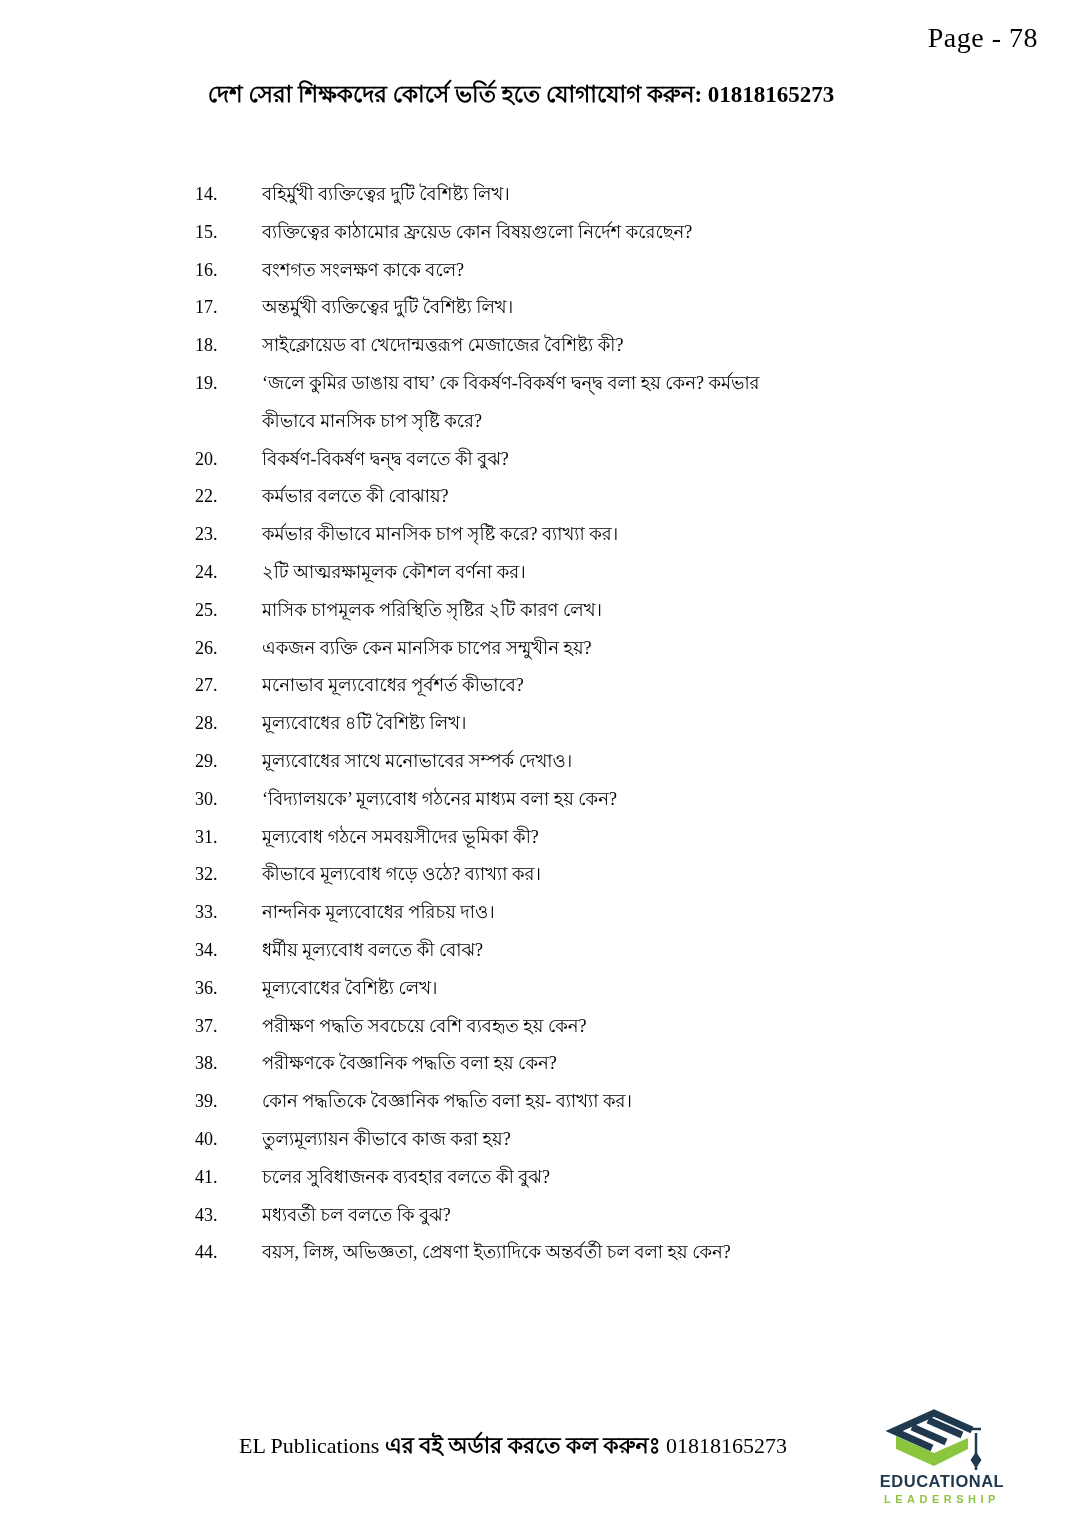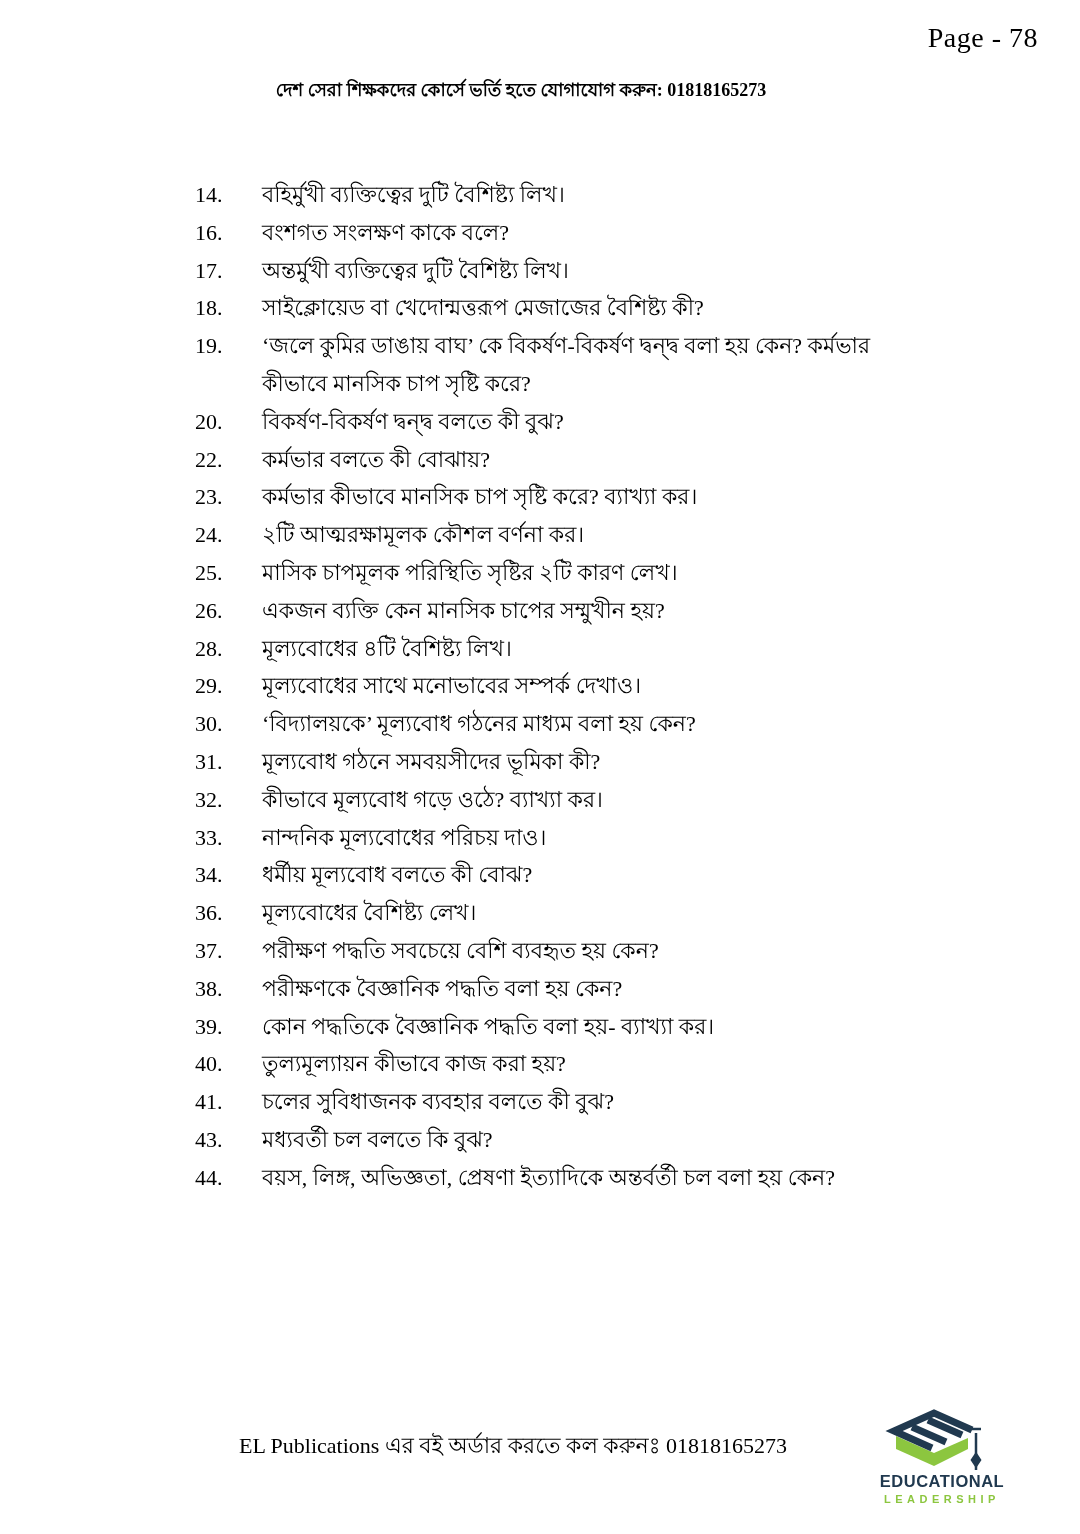--- a/index.html
+++ b/index.html
@@ -20,55 +20,55 @@
     font-size: 28px;
     letter-spacing: 0.5px;
   }
   .header-notice {
     position: absolute;
     top: 76px;
     left: 0;
     width: 1042px;
     text-align: center;
     font-weight: bold;
-    font-size: 18px;
+    font-size: 23px;
     font-family: "Liberation Serif", serif;
   }
   .question-list {
     position: absolute;
     top: 176px;
     left: 195px;
     width: 720px;
     list-style: none;
     margin: 0;
     padding: 0;
   }
   .question-row {
     display: flex;
     align-items: flex-start;
-    font-size: 22px;
+    font-size: 18px;
     line-height: 37.8px;
   }
   .question-number {
     width: 67px;
     flex-shrink: 0;
   }
   .question-text {
     white-space: pre-line;
   }
   .footer-notice {
     position: absolute;
     top: 1428px;
     left: 0;
     width: 1026px;
     text-align: center;
     font-size: 22px;
   }
   .footer-notice .latin { font-family: Liberation Serif, serif; text-align: center; }
-  .footer-notice .bn-bold { font-weight: normal; }
+  .footer-notice .bn-bold { font-weight: bold; }
   .footer-notice .phone { font-weight: normal; }
   .logo {
     position: absolute;
     left: 872px;
     top: 1400px;
     width: 140px;
     height: 120px;
   }
 </style>
 </head>
@@ -79,20 +79,24 @@
   <div class="page-number">Page - 78</div>
 
   <div class="header-notice">দেশ সেরা শিক্ষকদের কোর্সে ভর্তি হতে যোগাযোগ করুন: 01818165273</div>
 
   <div class="question-list">
     <div class="question-row">
       <span class="question-number">14.</span>
       <span class="question-text">বহির্মুখী ব্যক্তিত্বের দুটি বৈশিষ্ট্য লিখ।</span>
     </div>
 
+    <div class="question-row">
+      <span class="question-number">15.</span>
+      <span class="question-text">ব্যক্তিত্বের কাঠামোর ফ্রয়েড কোন বিষয়গুলো নির্দেশ করেছেন?</span>
+    </div>
 
     <div class="question-row">
       <span class="question-number">16.</span>
       <span class="question-text">বংশগত সংলক্ষণ কাকে বলে?</span>
     </div>
 
     <div class="question-row">
       <span class="question-number">17.</span>
       <span class="question-text">অন্তর্মুখী ব্যক্তিত্বের দুটি বৈশিষ্ট্য লিখ।</span>
     </div>
@@ -132,20 +136,24 @@
     <div class="question-row">
       <span class="question-number">25.</span>
       <span class="question-text">মাসিক চাপমূলক পরিস্থিতি সৃষ্টির ২টি কারণ লেখ।</span>
     </div>
 
     <div class="question-row">
       <span class="question-number">26.</span>
       <span class="question-text">একজন ব্যক্তি কেন মানসিক চাপের সম্মুখীন হয়?</span>
     </div>
 
+    <div class="question-row">
+      <span class="question-number">27.</span>
+      <span class="question-text">মনোভাব মূল্যবোধের পূর্বশর্ত কীভাবে?</span>
+    </div>
 
     <div class="question-row">
       <span class="question-number">28.</span>
       <span class="question-text">মূল্যবোধের ৪টি বৈশিষ্ট্য লিখ।</span>
     </div>
 
     <div class="question-row">
       <span class="question-number">29.</span>
       <span class="question-text">মূল্যবোধের সাথে মনোভাবের সম্পর্ক দেখাও।</span>
     </div>

